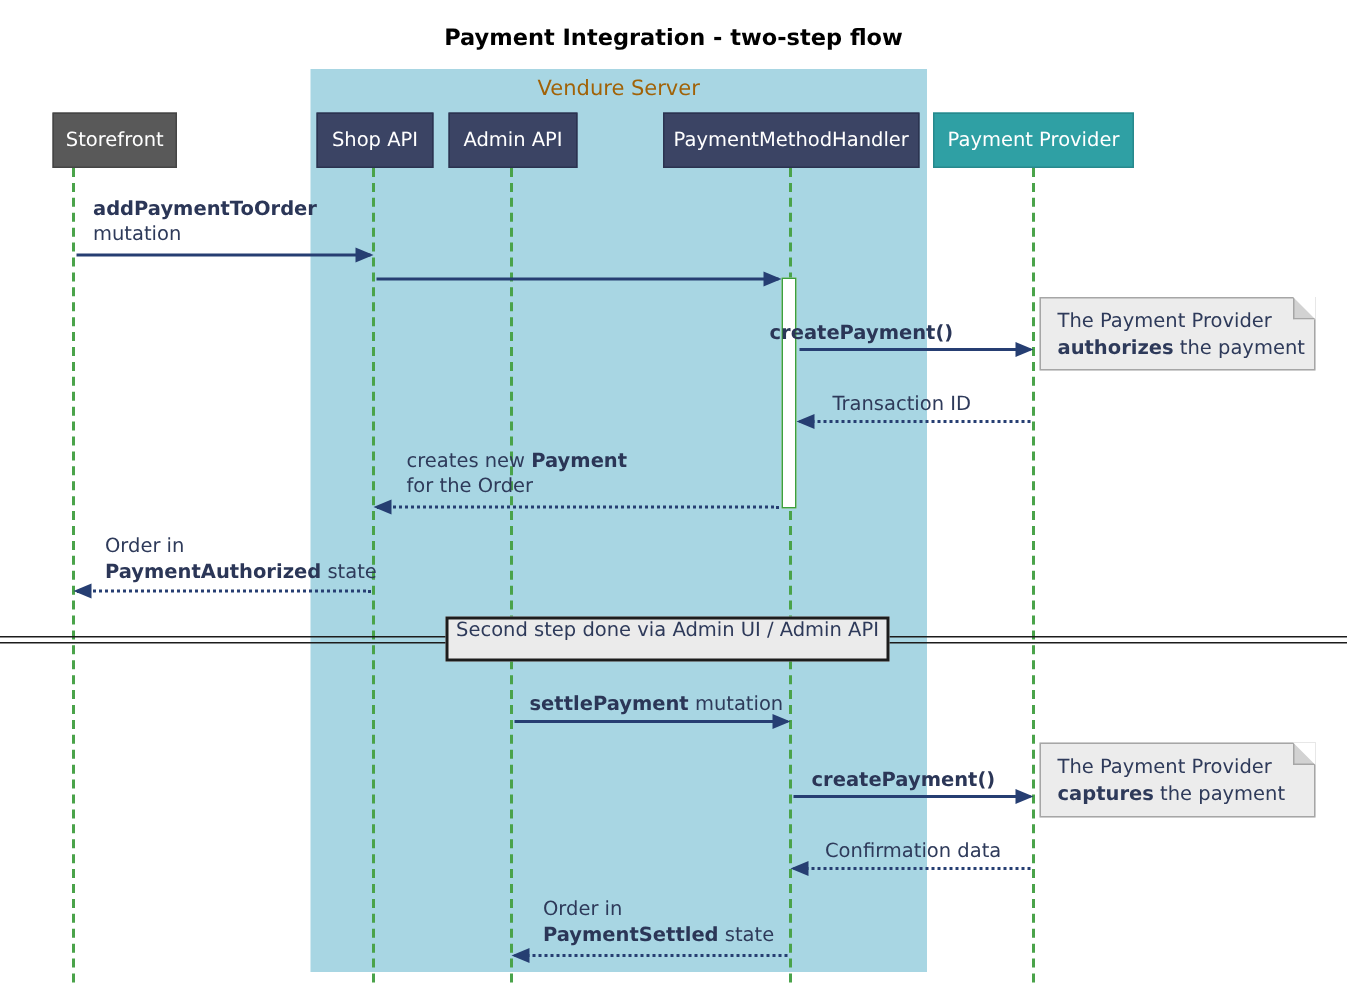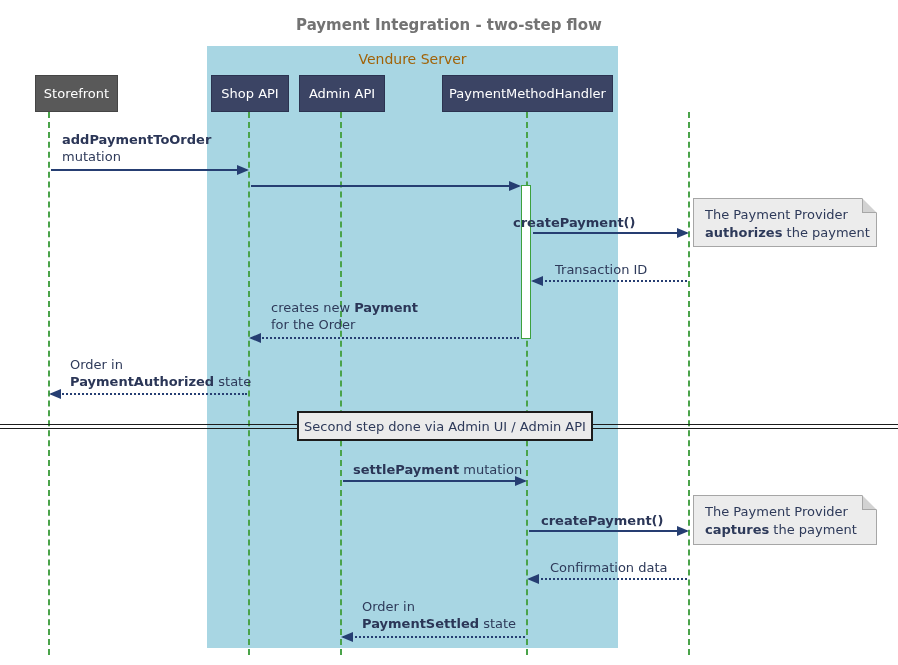--- a/index.html
+++ b/index.html
@@ -11,40 +11,40 @@
     --text:#2e3a5a;
     --green:#4aa34a;
     --act-green:#3da03d;
     --note-bg:#ececec;
     --note-border:#a6a6a6;
     --divider-line:#1c1c1c;
   }
   html,body{margin:0;padding:0;background:#ffffff;}
   body{font-family:"DejaVu Sans","Liberation Sans",sans-serif;color:var(--text);}
   .canvas{position:relative;width:898px;height:665px;overflow:hidden;background:#fff;}
-  .title{position:absolute;left:0;right:0;top:16px;text-align:center;font-size:15px;font-weight:bold;color:#737373;}
+  .title{position:absolute;left:0;right:0;top:16px;text-align:center;font-size:15px;font-weight:bold;color:#000000;}
   .server-box{position:absolute;left:207px;top:46px;width:411px;height:602px;background:var(--blue);z-index:1;}
   .server-label{position:absolute;left:207px;top:51px;width:411px;text-align:center;font-size:14px;color:#a16207;z-index:2;}
   .lifeline{position:absolute;width:0;border-left:2px dashed var(--green);top:112px;height:543px;z-index:2;}
   .participant{position:absolute;top:75px;height:37px;display:flex;align-items:center;justify-content:center;color:#fff;font-size:13px;white-space:nowrap;z-index:5;box-sizing:border-box;}
   .p-navy{background:var(--navy);border:1px solid #2b3350;}
   .p-gray{background:var(--gray);border:1px solid #454545;margin-left:27px;}
   .p-teal{background:var(--teal);border:1px solid #27898d;}
   .activation{position:absolute;left:521px;top:185px;width:8px;height:152px;background:#ffffff;border:1.5px solid var(--act-green);z-index:3;}
   .arrow{position:absolute;height:10px;z-index:4;}
   .arrow .line{position:absolute;left:2px;right:2px;top:4px;height:0;}
   .line-solid{border-top:2px solid var(--arrow);}
   .line-dotted{border-top:2px dotted var(--arrow);}
   .head{position:absolute;top:0;width:0;height:0;border-top:5px solid transparent;border-bottom:5px solid transparent;}
   .head-right{right:0;border-left:12px solid var(--arrow);}
   .head-left{left:0;border-right:12px solid var(--arrow);}
   .msg-label{position:absolute;font-size:13px;line-height:17px;white-space:nowrap;z-index:5;color:var(--text);}
   .msg-label b{color:#2b3657;}
   .divider-rule{position:absolute;left:0;width:898px;top:424px;height:3px;border-top:1.5px solid var(--divider-line);border-bottom:1.5px solid var(--divider-line);z-index:3;}
-  .divider-box{position:absolute;left:297px;top:411px;width:296px;height:30px;background:#ebebeb;border:2px solid var(--divider-line);box-sizing:border-box;display:flex;align-items:center;justify-content:center;font-size:13px;white-space:nowrap;z-index:5;}
+  .divider-box{position:absolute;left:297px;top:411px;width:296px;height:30px;background:#ebebeb;border:2px solid var(--divider-line);box-sizing:border-box;display:flex;justify-content:center;font-size:13px;white-space:nowrap;z-index:5;}
   .note{position:absolute;left:693px;width:184px;background:var(--note-bg);border:1px solid var(--note-border);box-sizing:border-box;padding:7px 0 7px 11px;font-size:13px;line-height:18px;white-space:nowrap;z-index:5;}
   .note::before{content:"";position:absolute;top:-1px;right:-1px;width:0;height:0;
     border-style:solid;border-width:0 15px 15px 0;
     border-color:#ffffff #ffffff #d2d2d2 #d2d2d2;}
   .note::after{content:"";position:absolute;top:-1px;right:-1px;width:15px;height:15px;
     box-sizing:border-box;border-left:1px solid var(--note-border);border-bottom:1px solid var(--note-border);
     background:transparent;clip-path:polygon(0 0,0 100%,100% 100%);}
 </style>
 </head>
 <body>
@@ -66,20 +66,23 @@
       <span>Storefront</span>
     </div>
   <div class="participant p-navy" style="left:211px;width:78px;">
       <span>Shop API</span>
     </div>
   <div class="participant p-navy" style="left:299px;width:86px;">
       <span>Admin API</span>
     </div>
   <div class="participant p-navy" style="left:442px;width:171px;">
       <span>PaymentMethodHandler</span>
+    </div>
+  <div class="participant p-teal" style="left:622px;width:134px;">
+      <span>Payment Provider</span>
     </div>
 
   <div class="activation"></div>
 
   <div class="msg-label" style="left:62px;top:131px;">
     <div><b>addPaymentToOrder</b></div>
     <div>mutation</div>
   </div>
   <div class="arrow" style="left:49px;top:165px;width:200px;">
     <div class="line line-solid"></div>

